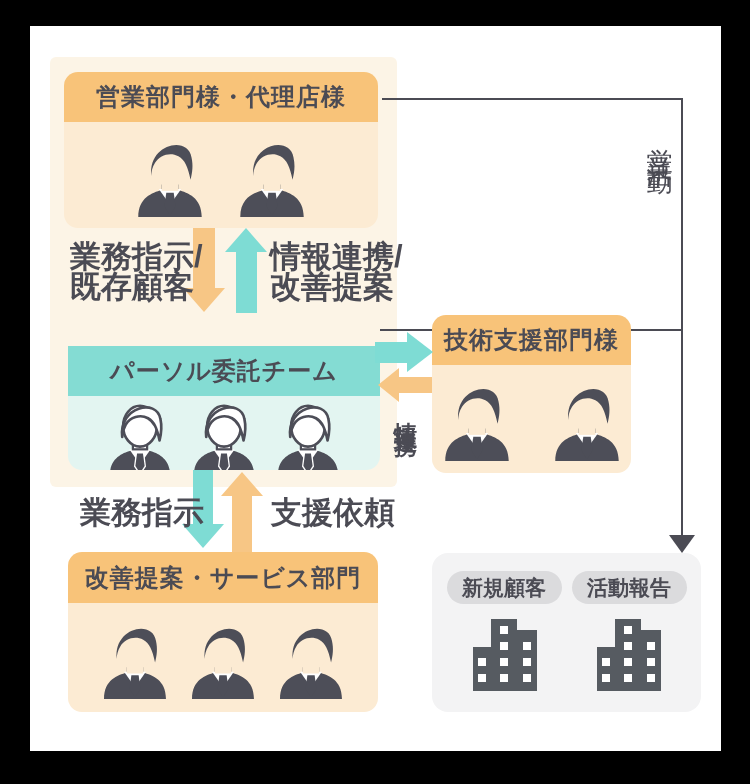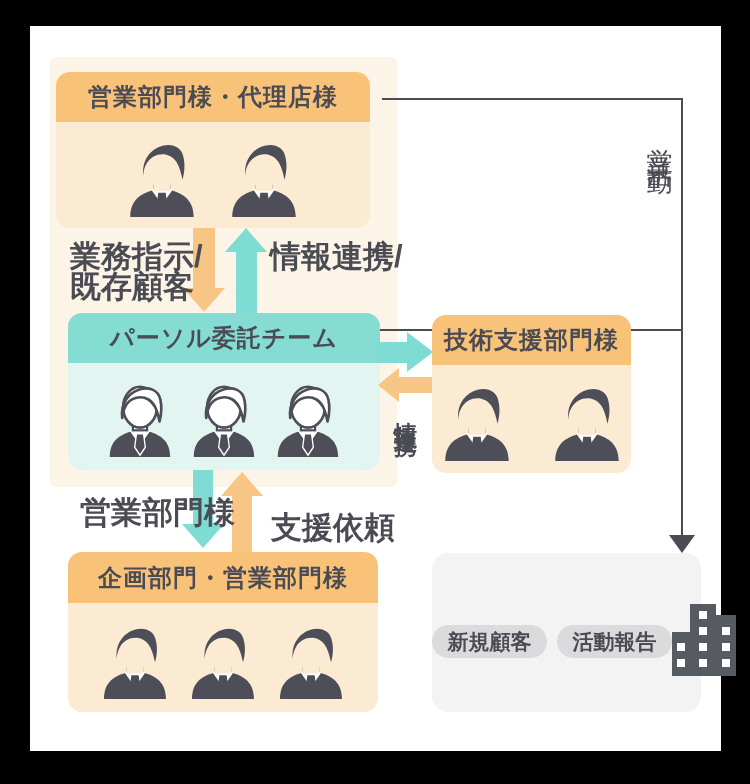--- a/index.html
+++ b/index.html
@@ -23,32 +23,32 @@
 
   .panel-cream{position:absolute;left:20px;top:31px;width:347px;height:430px;
     background:var(--cream);border-radius:6px;}
 
   .box{position:absolute;border-radius:14px;overflow:hidden;display:flex;flex-direction:column;}
   .box-header{height:50px;flex:0 0 50px;display:flex;align-items:center;justify-content:center;
     font-size:24px;font-weight:600;color:var(--ink);letter-spacing:1px;}
   .box-body{flex:1;display:flex;align-items:center;justify-content:center;}
   .hdr-orange{background:var(--orange);}
   .bdy-orange{background:var(--orange-light);}
-  .hdr-teal{background:var(--teal);}
+  .hdr-teal{background:var(--teal);margin-top:33px;}
   .bdy-teal{background:var(--teal-light);}
 
   .line{position:absolute;background:var(--ink);}
   .tri{position:absolute;width:0;height:0;}
 
   .flow-label{position:absolute;font-size:31px;line-height:30px;font-weight:700;color:var(--ink);}
   .vtext{position:absolute;writing-mode:vertical-rl;font-size:24px;font-weight:500;
     color:var(--ink);letter-spacing:7px;}
 
   .gray-box{position:absolute;left:402px;top:527px;width:269px;height:159px;
-    background:var(--gray-panel);border-radius:16px;display:flex;align-items:center;}
+    background:var(--gray-panel);border-radius:16px;display:flex;flex-direction:column;align-items:center;}
   .pill-row{display:flex;gap:10px;margin-top:18px;}
   .pill{width:115px;height:33px;border-radius:17px;background:var(--pill);
     display:flex;align-items:center;justify-content:center;font-size:21px;font-weight:600;color:var(--ink);}
   .building-row{display:flex;gap:60px;margin-top:15px;}
 
   .person{width:84px;height:84px;}
   .person-sm{width:80px;height:80px;}
   .building{width:64px;height:72px;}
 </style>
 </head>
@@ -92,21 +92,21 @@
 <div class="stage">
   <div class="canvas">
 
     <div class="panel-cream"></div>
 
     <div class="line" style="left:352px;top:72px;width:301px;height:2px;"></div>
     <div class="line" style="left:350px;top:303px;width:303px;height:2px;"></div>
     <div class="line" style="left:651px;top:72px;width:2px;height:438px;"></div>
     <div class="tri" style="left:639px;top:509px;border-left:13px solid transparent;border-right:13px solid transparent;border-top:18px solid var(--ink);"></div>
 
-    <div class="box" style="left:26px;top:46px;width:314px;height:156px;">
+    <div class="box" style="left:34px;top:46px;width:314px;height:156px;">
       <div class="box-header hdr-orange">営業部門様・代理店様</div>
       <div class="box-body bdy-orange" style="gap:18px;">
         <svg class="person">
             <use href="#person-solid"></use>
           </svg>
         <svg class="person">
             <use href="#person-solid"></use>
           </svg>
       </div>
     </div>
@@ -132,21 +132,21 @@
         <svg class="person">
             <use href="#person-solid"></use>
           </svg>
         <svg class="person">
             <use href="#person-solid"></use>
           </svg>
       </div>
     </div>
 
     <div class="box" style="left:38px;top:526px;width:310px;height:160px;">
-      <div class="box-header hdr-orange" style="height:51px;flex-basis:51px;">企画部門・営業部門様</div>
+      <div class="box-header hdr-orange" style="height:51px;flex-basis:51px;">改善提案・サービス部門</div>
       <div class="box-body bdy-orange" style="gap:6px;">
         <svg class="person-sm" style="width:82px;height:82px;">
             <use href="#person-solid"></use>
           </svg>
         <svg class="person-sm" style="width:82px;height:82px;">
             <use href="#person-solid"></use>
           </svg>
         <svg class="person-sm" style="width:82px;height:82px;">
             <use href="#person-solid"></use>
           </svg>
@@ -173,30 +173,31 @@
 
     <div class="tri" style="left:195px;top:202px;border-left:21px solid transparent;border-right:21px solid transparent;border-bottom:24px solid var(--arrow-teal);"></div>
     <div style="position:absolute;left:206px;top:226px;width:21px;height:61px;background:var(--arrow-teal);"></div>
 
     <div class="flow-label" style="left:40px;top:216px;">
       <div>業務指示/</div>
       <div>既存顧客</div>
     </div>
     <div class="flow-label" style="left:240px;top:216px;">
       <div>情報連携/</div>
+      <div>改善提案</div>
     </div>
 
     <div style="position:absolute;left:163px;top:444px;width:20px;height:56px;background:var(--arrow-teal);"></div>
     <div class="tri" style="left:152px;top:498px;border-left:21px solid transparent;border-right:21px solid transparent;border-top:24px solid var(--arrow-teal);"></div>
 
     <div class="tri" style="left:191px;top:446px;border-left:21px solid transparent;border-right:21px solid transparent;border-bottom:24px solid var(--arrow-orange);"></div>
     <div style="position:absolute;left:202px;top:470px;width:20px;height:56px;background:var(--arrow-orange);"></div>
 
-    <div class="flow-label" style="left:50px;top:472px;">営業部門様</div>
-    <div class="flow-label" style="left:241px;top:472px;margin-top:15px;">支援依頼</div>
+    <div class="flow-label" style="left:50px;top:472px;">業務指示</div>
+    <div class="flow-label" style="left:241px;top:472px;">支援依頼</div>
 
     <div style="position:absolute;left:345px;top:316px;width:33px;height:21px;background:var(--arrow-teal);"></div>
     <div class="tri" style="left:377px;top:306px;border-top:20px solid transparent;border-bottom:20px solid transparent;border-left:26px solid var(--arrow-teal);"></div>
 
     <div class="tri" style="left:348px;top:342px;border-top:17px solid transparent;border-bottom:17px solid transparent;border-right:21px solid var(--arrow-orange);"></div>
     <div style="position:absolute;left:369px;top:351px;width:33px;height:16px;background:var(--arrow-orange);"></div>
 
     <div class="vtext" style="left:361px;top:377px;font-size:23px;letter-spacing:4px;font-weight:600;">情報連携</div>
 
     <div class="vtext" style="left:613px;top:102px;font-size:26px;">営業活動</div>

